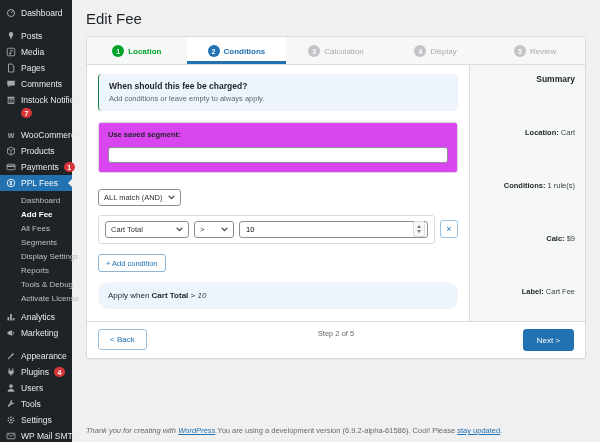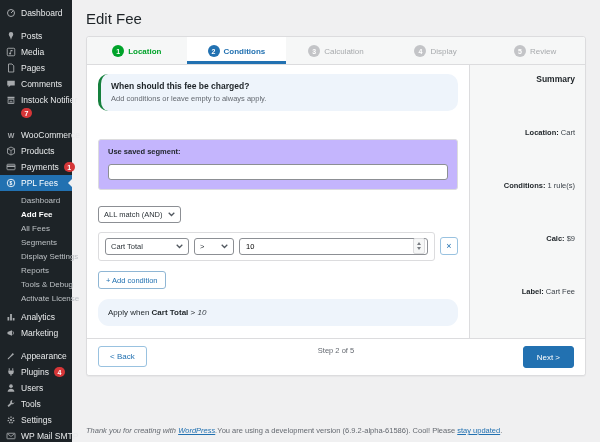--- a/index.html
+++ b/index.html
@@ -63,25 +63,25 @@
   .body-row { display:flex; align-items:stretch; }
   .main-col { flex:1; padding:9px 11px 12px 11px; min-width:0; }
   .summary-col {
     width:116px; background:#f6f7f7; border-left:1px solid #dcdcde;
     padding:9px 10px; font-size:7.5px; color:#3c434a;text-align:right;
   }
   .summary-title { font-size:8.5px; font-weight:bold; color:#1d2327; margin-bottom:6px; }
   .sum-row { margin-bottom:5px; line-height:9px;margin-top:44px; }
   .sum-row b { color:#1d2327; }
   
-  .info-banner { background:#eef4fb; border-left:3px solid #15803d; border-radius:10px; padding:7px 10px 8px; margin-bottom:28px; }
+  .info-banner { background:#eef4fb; border-left:1px solid #15803d; border-radius:4px; padding:7px 10px 8px; margin-bottom:11px; }
   .info-title { font-size:8.5px; font-weight:bold; margin-bottom:3px; }
   .info-sub { font-size:7.5px; color:#646970; }
   
-  .segment-panel { background:#c4b5fd; border:1px solid #dcdcde; border-radius:3px; padding:7px 9px 9px; margin-bottom:13px; }
+  .segment-panel { background:#d946ef; border:1px solid #dcdcde; border-radius:3px; padding:7px 9px 9px; margin-bottom:13px; }
   .segment-label { font-size:7.5px; font-weight:bold; display:block; margin-bottom:4px; }
   .segment-input {
     width:100%; height:16px; border:1px solid #8c8f94; border-radius:3px;
     background:#fff; font:inherit; font-size:8px; padding:0 5px; outline:none;
   }
   
   .sel {
     display:inline-flex; align-items:center; justify-content:space-between; gap:5px;
     background:#fff; border:1px solid #8c8f94; border-radius:3px;
     font-size:7.5px; color:#2c3338; padding:3px 5px; cursor:pointer; white-space:nowrap;

